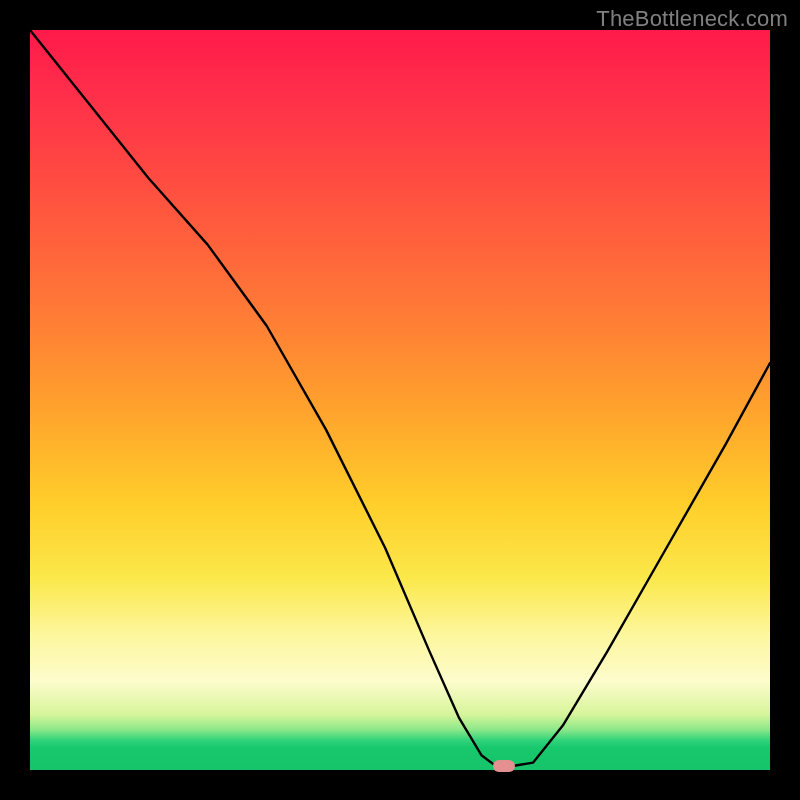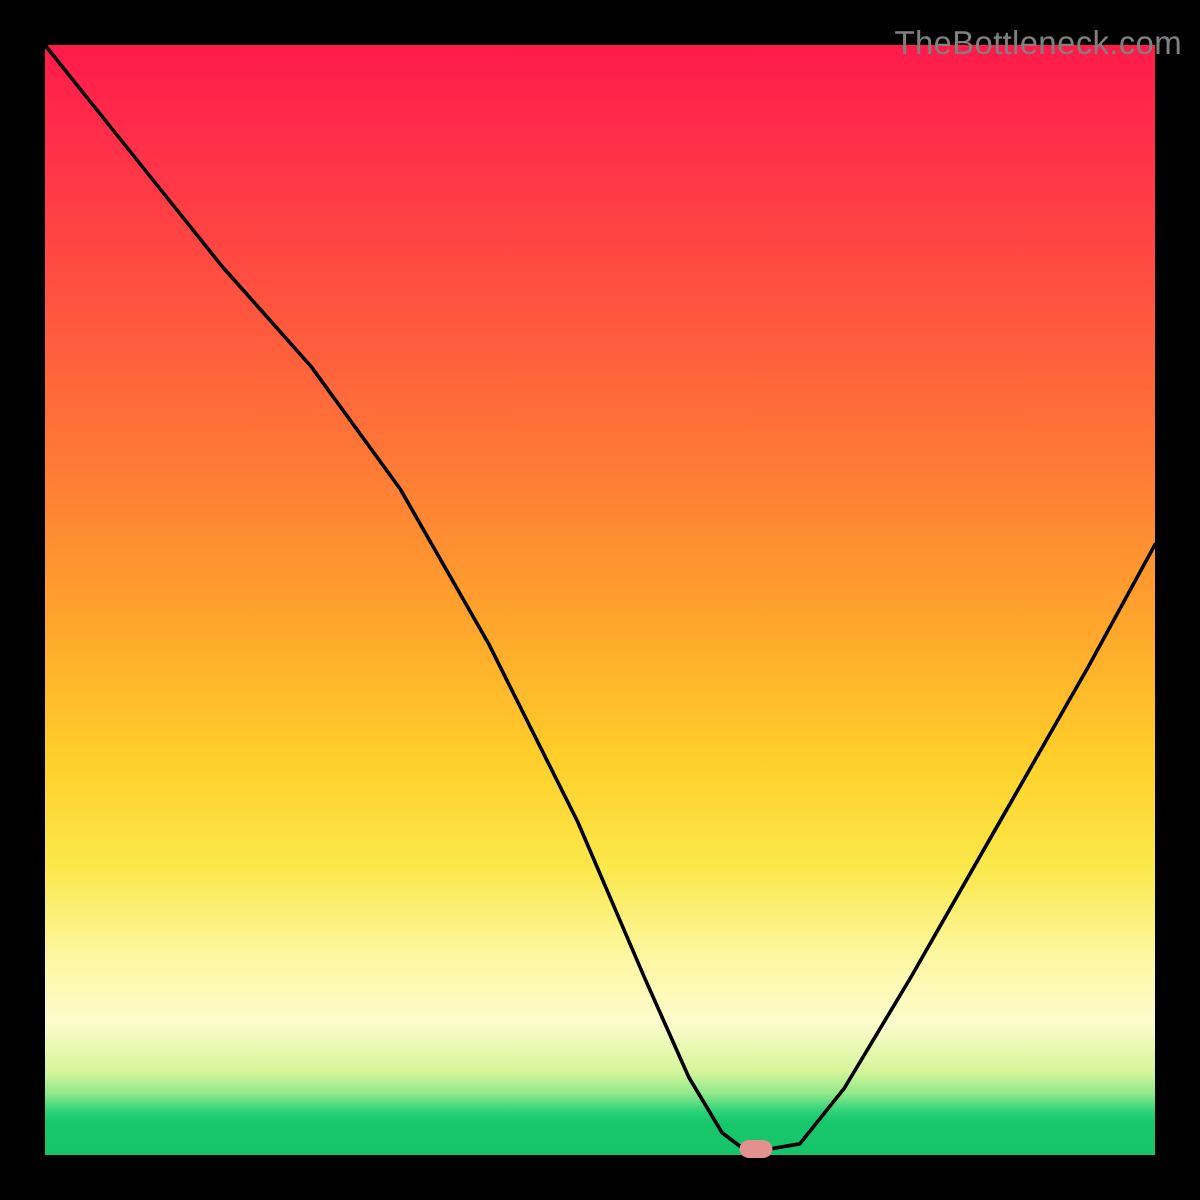--- a/index.html
+++ b/index.html
@@ -37,21 +37,21 @@
       #fdfccc 88%,
       #d6f59a 92.5%,
       #8ee88a 94.5%,
       #2fd37a 96%,
       #18c86c 97%,
       #16c36a 100%
     );
   }
   .watermark {
     position: absolute;
-    top: 16px;
+    top: 6px;
     right: 12px;
     color: #808080;
     font-size: 22px;
     font-weight: 400;
     letter-spacing: 0.2px;
     user-select: none;
   }
   svg.curve {
     position: absolute;
     left: 0;

